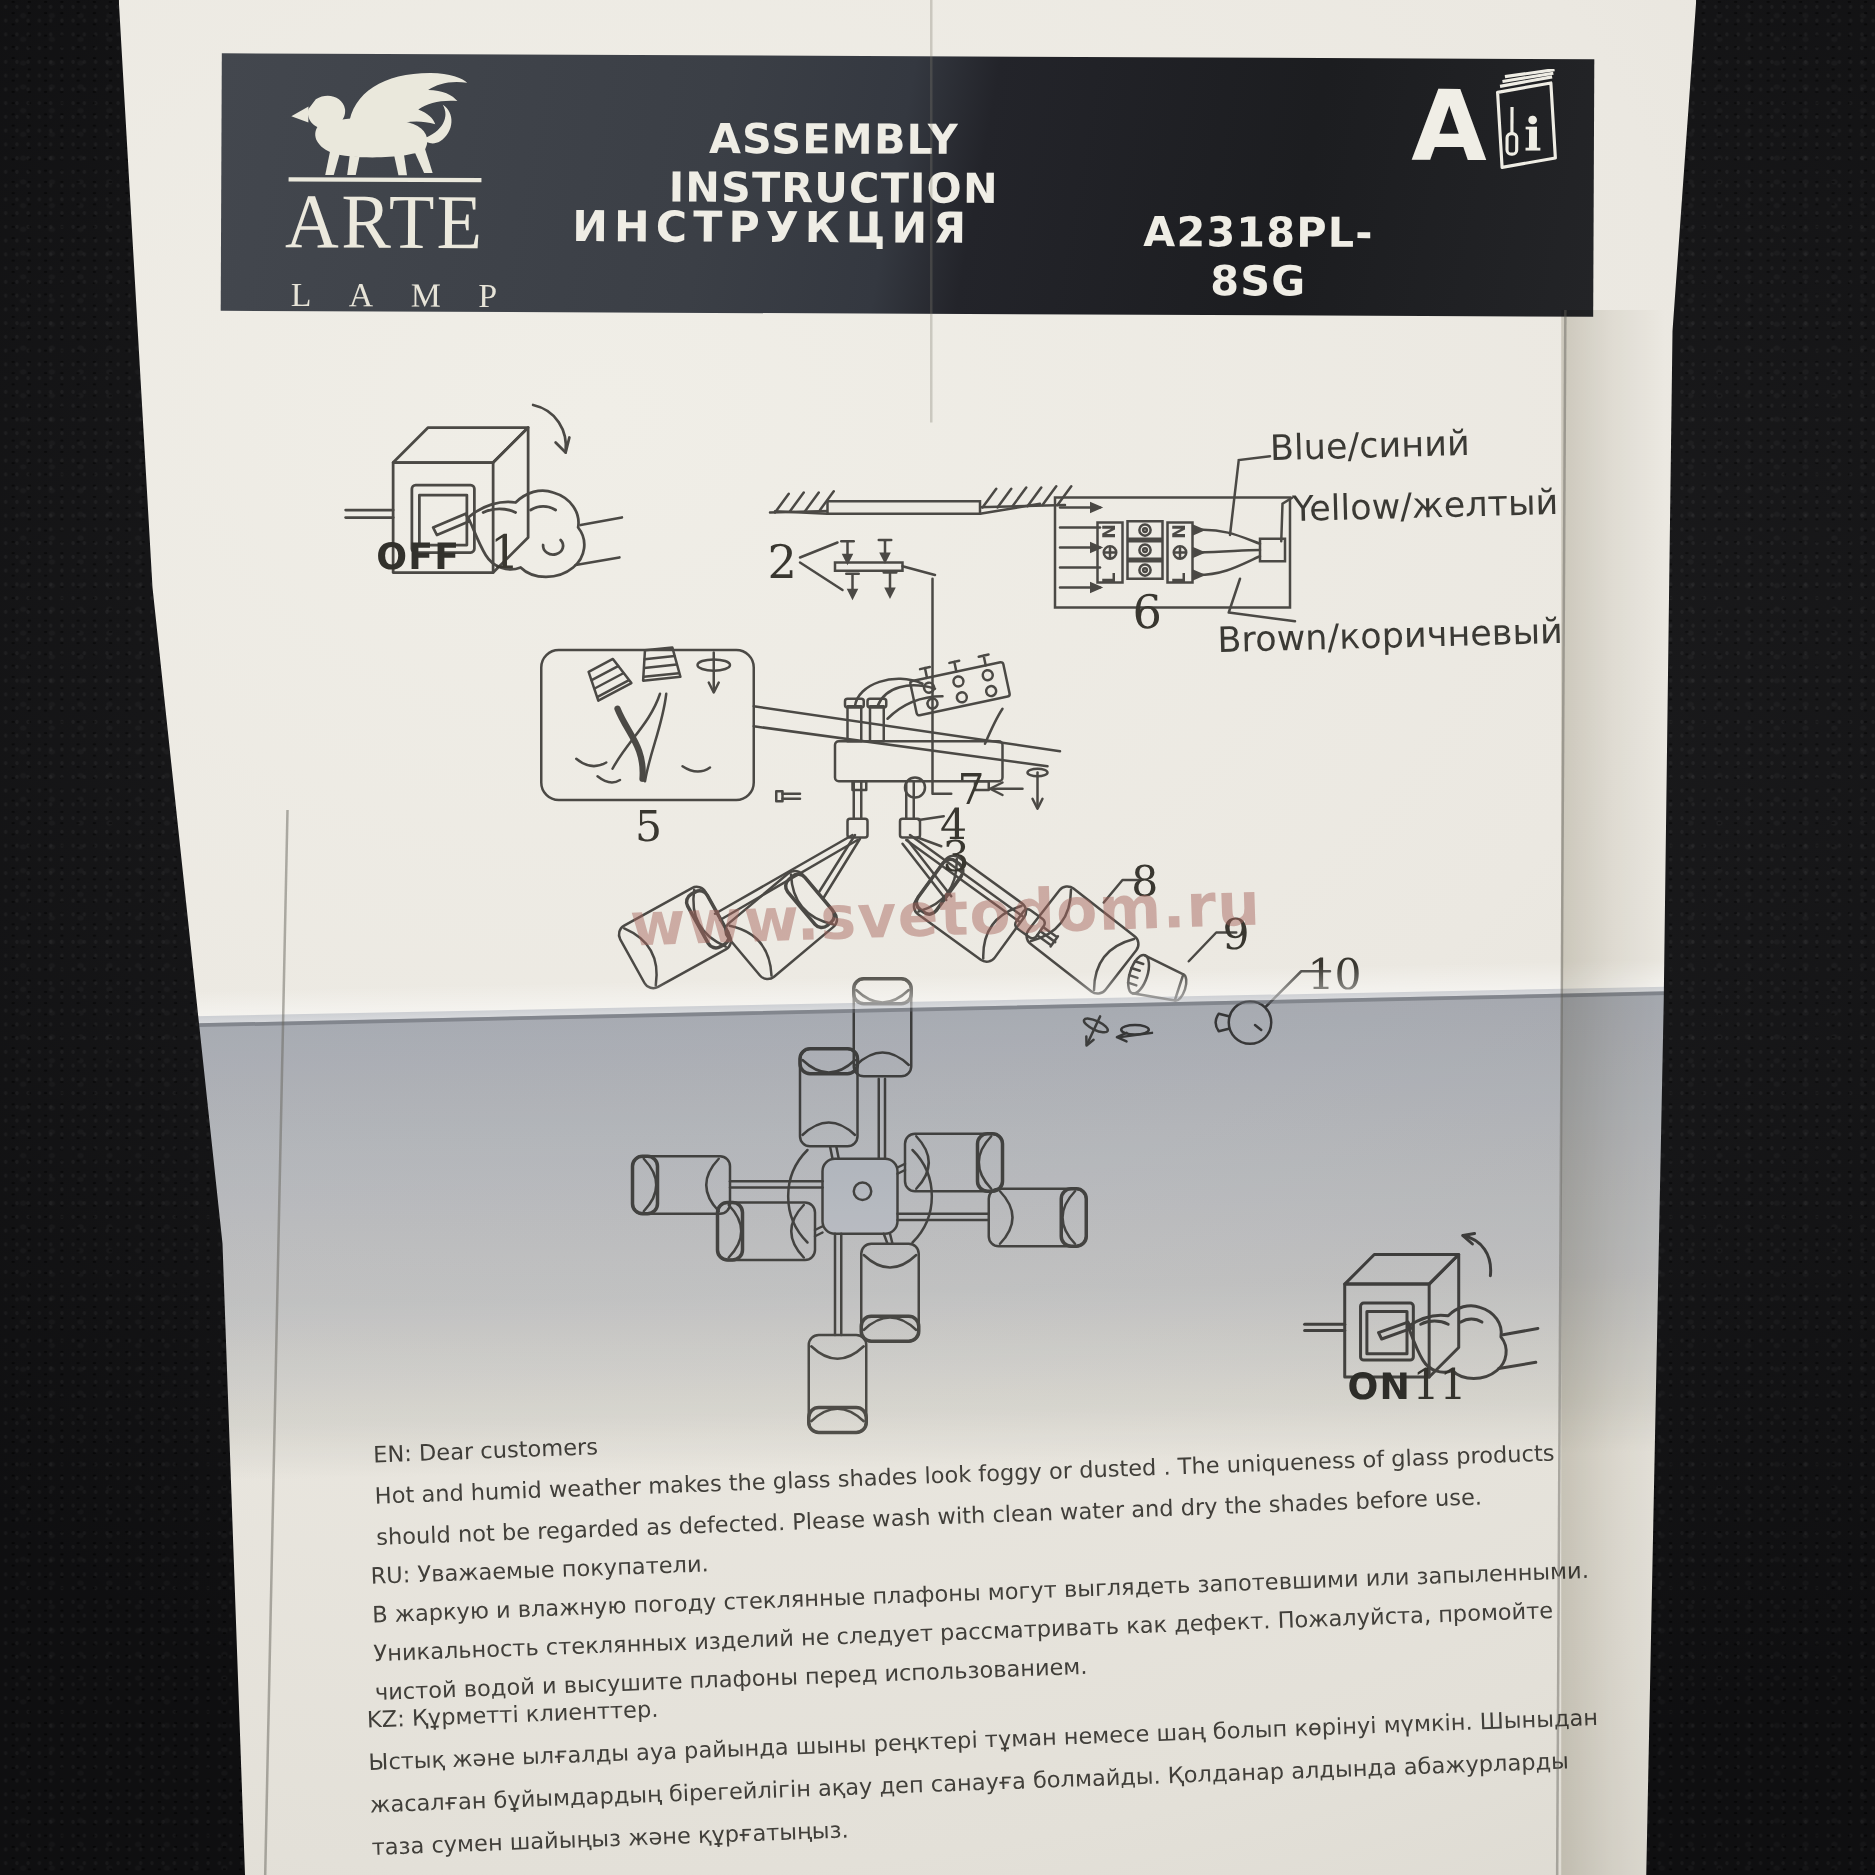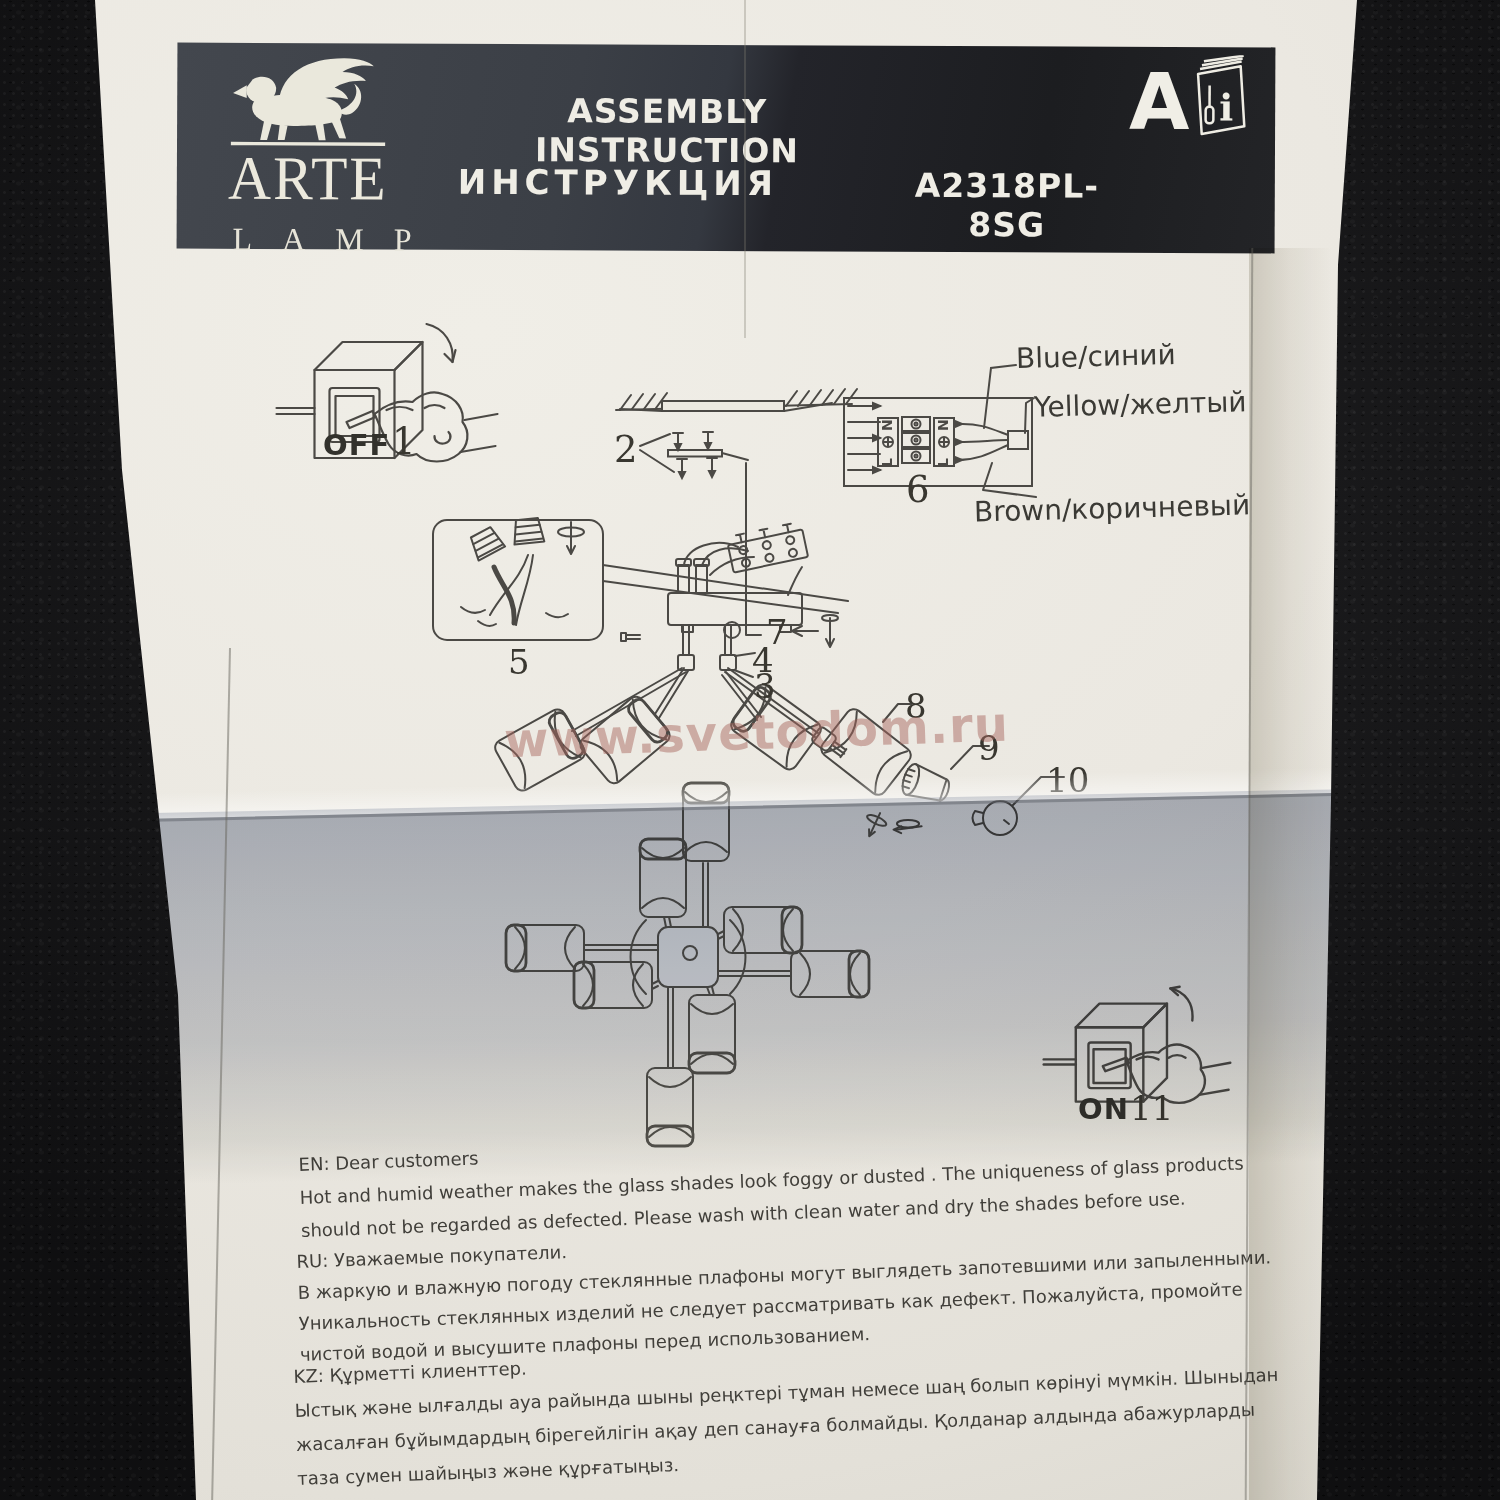--- a/index.html
+++ b/index.html
@@ -19,21 +19,21 @@
     background:radial-gradient(130% 100% at 32% 22%, #f0eee7 0%, #ebe8e1 45%, #e3e0d8 78%, #d9d6cd 100%);
     z-index:2;}
   .abs{position:absolute;}
   
   .banner{position:absolute;left:177px;top:45px;width:1098px;height:206px;
     background:linear-gradient(100deg,#43474e 0%,#3b3f46 36%,#343840 49%,#23242a 55%,#1c1d20 78%,#232427 100%);
     transform:rotate(0.25deg);color:#ebe9df;}
   .brand-arte{position:absolute;left:44px;top:100px;width:174px;text-align:center;
     font-family:"Liberation Serif",serif;font-size:62px;letter-spacing:2px;transform:scaleX(0.96);color:#ece9dd;}
   .brand-lamp{position:absolute;left:56px;top:178px;width:166px;
-    font-family:"Liberation Serif",serif;font-size:32px;letter-spacing:30px;color:#e7e4d8;}
+    font-family:"Liberation Serif",serif;font-size:27px;letter-spacing:30px;color:#e7e4d8;}
   .t1{position:absolute;left:268px;top:47px;width:444px;text-align:center;
     font-size:33px;font-weight:bold;letter-spacing:1px;color:#efede5;}
   .t2{position:absolute;left:276px;top:118px;width:330px;text-align:center;
     font-size:34px;font-weight:bold;letter-spacing:5px;color:#efede5;}
   .model{position:absolute;left:700px;top:120px;width:260px;text-align:center;
     font-size:33px;font-weight:bold;letter-spacing:1px;color:#efede5;}
   .bigA{position:absolute;left:952px;top:10px;font-size:78px;font-weight:bold;color:#f0eee6;}
   
   svg.ink{position:absolute;overflow:visible;}
   .ink *{vector-effect:non-scaling-stroke;}
@@ -116,21 +116,21 @@
         <path d="M100,96 C112,86 126,82 138,84 C146,76 158,72 168,76 C182,80 190,92 188,104 C196,114 194,128 184,136 C172,146 152,146 142,136 C132,140 120,136 114,126 C108,116 104,104 100,96"></path>
         <path d="M112,92 C120,88 130,88 138,92"></path>
         <path d="M150,90 C156,86 164,86 170,90"></path>
         <path d="M160,118 a8,7 0 1 0 14,-4"></path>
         <line x1="190" y1="102" x2="223" y2="96"></line>
           <line x1="186" y1="134" x2="221" y2="128"></line>
         <path d="M152,6 C170,10 180,26 178,44"></path>
         <path d="M178,44 l-8,-8 M178,44 l3,-12"></path>
       </g>
     </svg>
-    <div class="switch-label" style="left:301px;top:428px;margin-left:22px;">OFF</div>
+    <div class="switch-label" style="left:301px;top:428px;">OFF</div>
     <div class="num big-num" style="left:392px;top:420px;">1</div>
 
     <svg class="ink" style="left:598px;top:378px;width:300px;height:108px;" viewBox="0 0 300 108">
       <g stroke="#4b4945" stroke-width="2" fill="none" stroke-linecap="round">
         <line x1="18" y1="32" x2="254" y2="26"></line>
         <path d="M22,32 l11,-15 M34,31 l11,-15 M46,31 l11,-15 M58,30 l11,-15 M188,28 l11,-15 M200,28 l11,-15 M212,27 l11,-15 M224,27 l11,-15 M236,26 l11,-15 M248,26 l11,-15"></path>
         <rect x="64" y="23" width="122" height="10" fill="#ece9e1"></rect>
         <path d="M64,33 l-42,-2 M186,33 l48,-8"></path>
         <rect x="70" y="72" width="54" height="6.5"></rect>
         <g fill="#4b4945">

